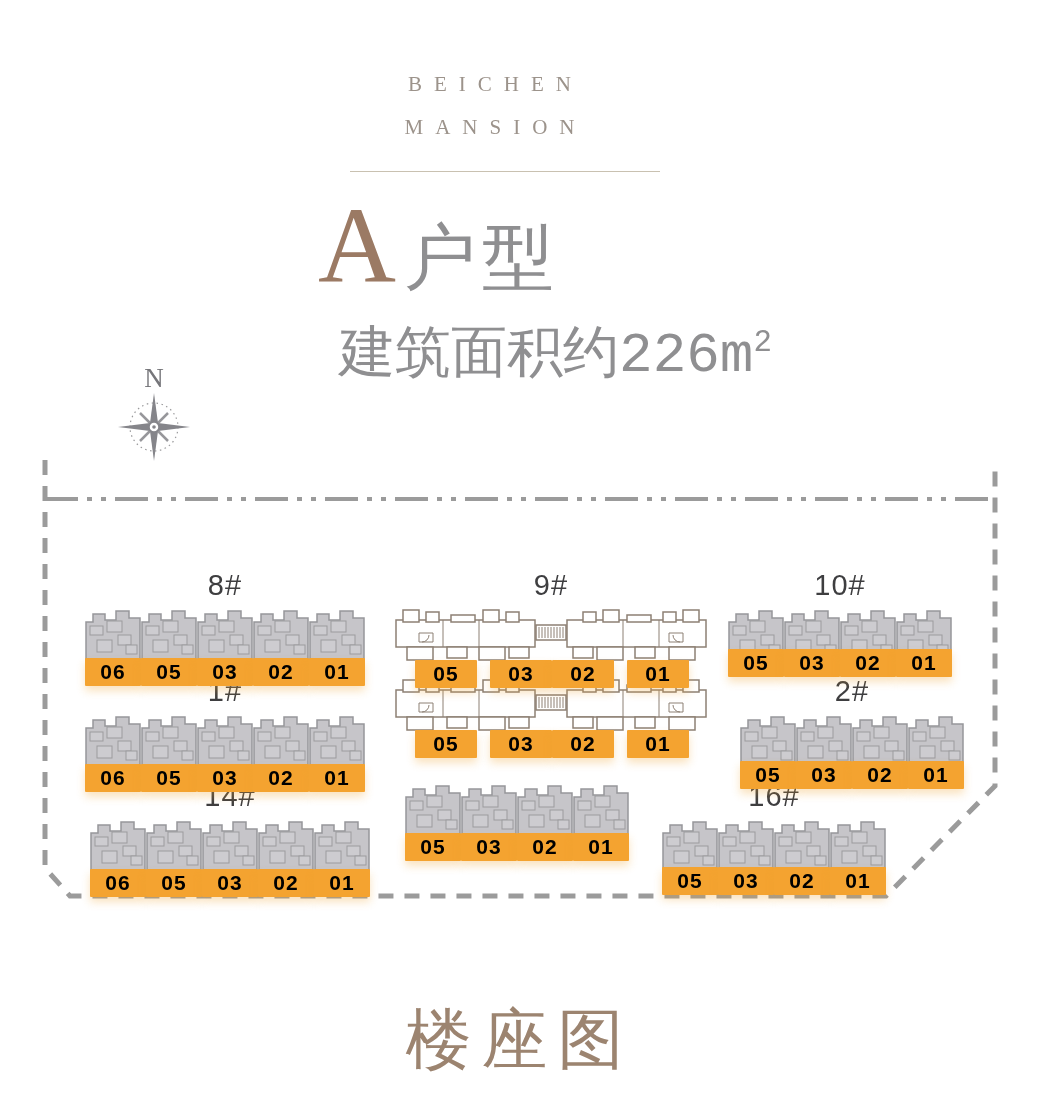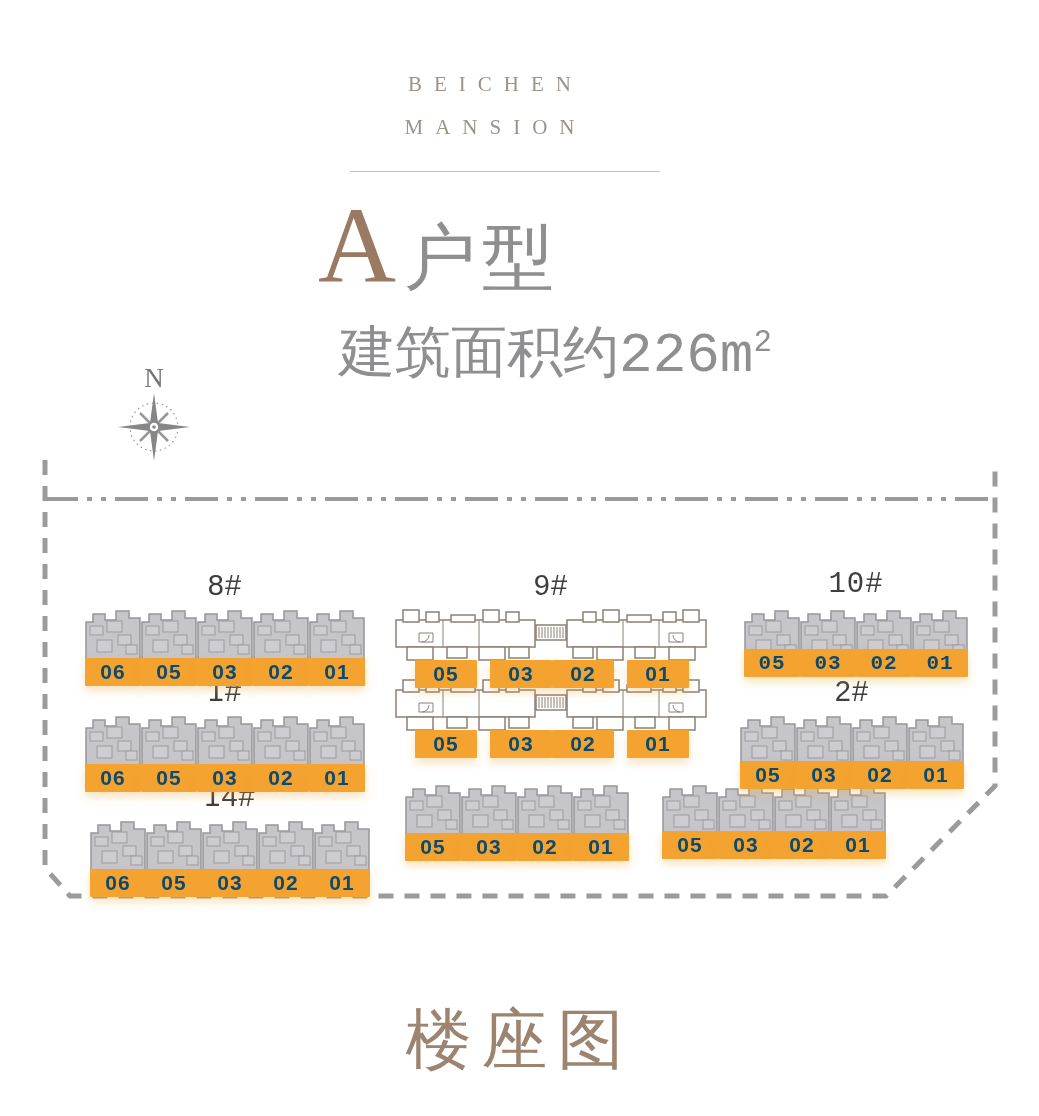--- a/index.html
+++ b/index.html
@@ -34,21 +34,21 @@
   .boundary{position:absolute;left:0;top:0;}
 
   
   .bld{position:absolute;}
   .bname{height:34px;line-height:32px;text-align:center;font-size:29px;
          color:var(--name_color,#3e3e40);letter-spacing:1px;margin-bottom:2px;}
   .urow{display:flex;justify-content:space-between;margin-top:-7px;position:relative;z-index:2;}
   .urow.split{padding:0 23px 0 20px;box-sizing:border-box;}
   .ugroup{display:flex;gap:13px;}
   .badge{width:62px;height:28px;border-radius:1px;display:flex;align-items:center;justify-content:center;
-         background:var(--accent_orange,#f4a330);color:#0c4a6e;font-weight:bold;font-size:21px;
+         background:var(--accent_orange,#f4a330);color:#000000;font-weight:bold;font-size:21px;
          letter-spacing:1px;box-shadow:0 5px 9px rgba(240,162,48,0.30);}
 </style>
 </head>
 <body>
 
 <div class="canvas">
 
   <svg class="defs-holder" aria-hidden="true">
     <defs>
       <g id="gmod">
@@ -153,21 +153,21 @@
         <span class="badge">05</span>
         <span class="badge">03</span>
       </span>
       <span class="ugroup">
         <span class="badge">02</span>
         <span class="badge">01</span>
       </span>
     </div>
   </div>
 
-  <div class="bld" style="left:744px;top:552px;width:224px;font-family:Liberation Mono, monospace;">
+  <div class="bld" style="left:728px;top:552px;width:224px;">
     <div class="bname">10#</div>
     <svg class="plan" width="224" height="60" viewBox="0 0 224 60">
       <use href="#gmod"></use>
         <use href="#gmod" x="56"></use>
         <use href="#gmod" x="112"></use>
         <use href="#gmod" x="168"></use>
     </svg>
     <div class="urow" style="margin-top:-16px;">
       <span class="badge">05</span>
       <span class="badge">03</span>
@@ -257,20 +257,21 @@
     </svg>
     <div class="urow">
       <span class="badge">05</span>
       <span class="badge">03</span>
       <span class="badge">02</span>
       <span class="badge">01</span>
     </div>
   </div>
 
   <div class="bld" style="left:662px;top:763px;width:224px;">
+    <div class="bname">16#</div>
     <svg class="plan" width="224" height="60" viewBox="0 0 224 60">
       <use href="#gmod"></use>
         <use href="#gmod" x="56"></use>
         <use href="#gmod" x="112"></use>
         <use href="#gmod" x="168"></use>
     </svg>
     <div class="urow" style="margin-top:-9px;">
       <span class="badge">05</span>
       <span class="badge">03</span>
       <span class="badge">02</span>

